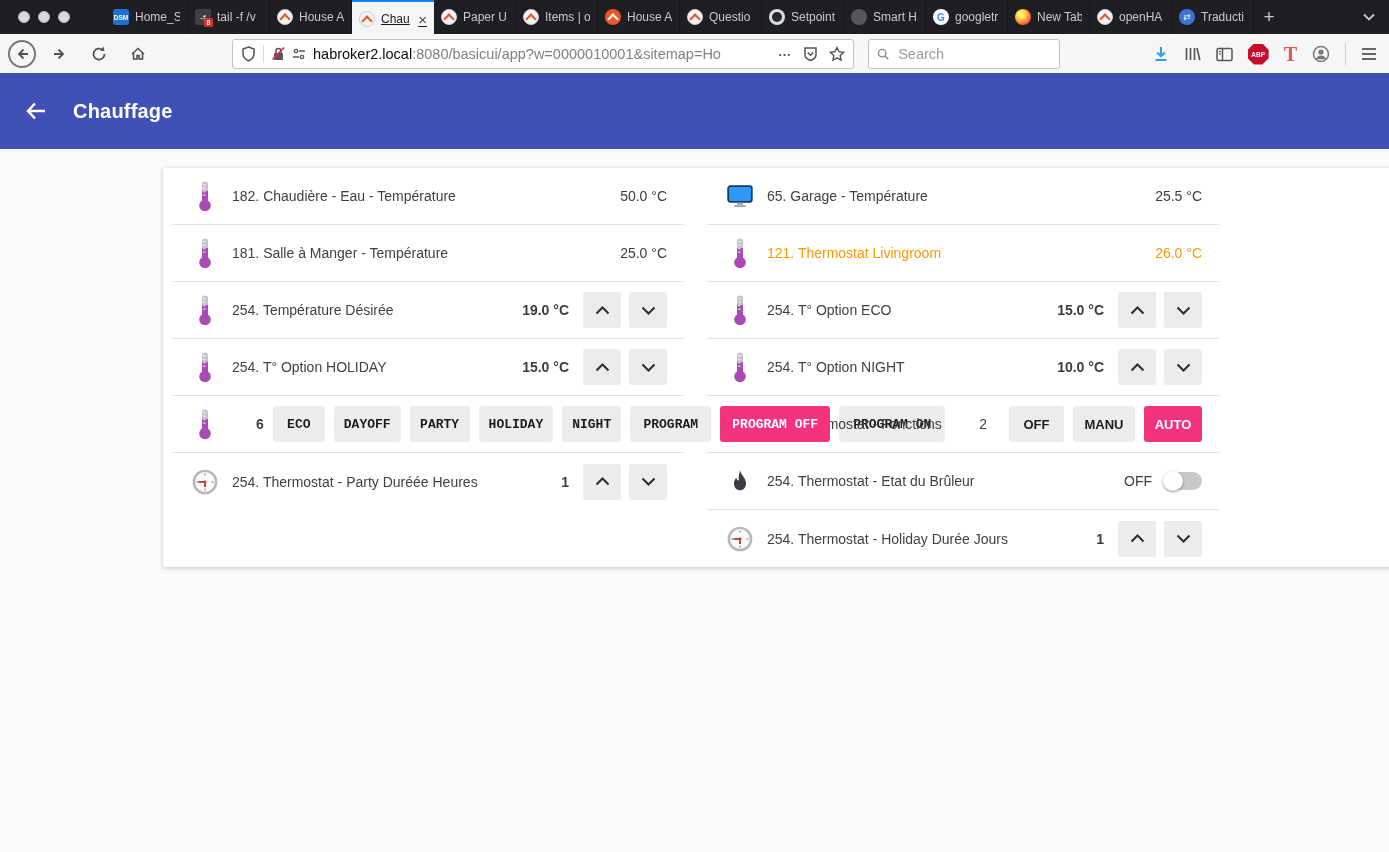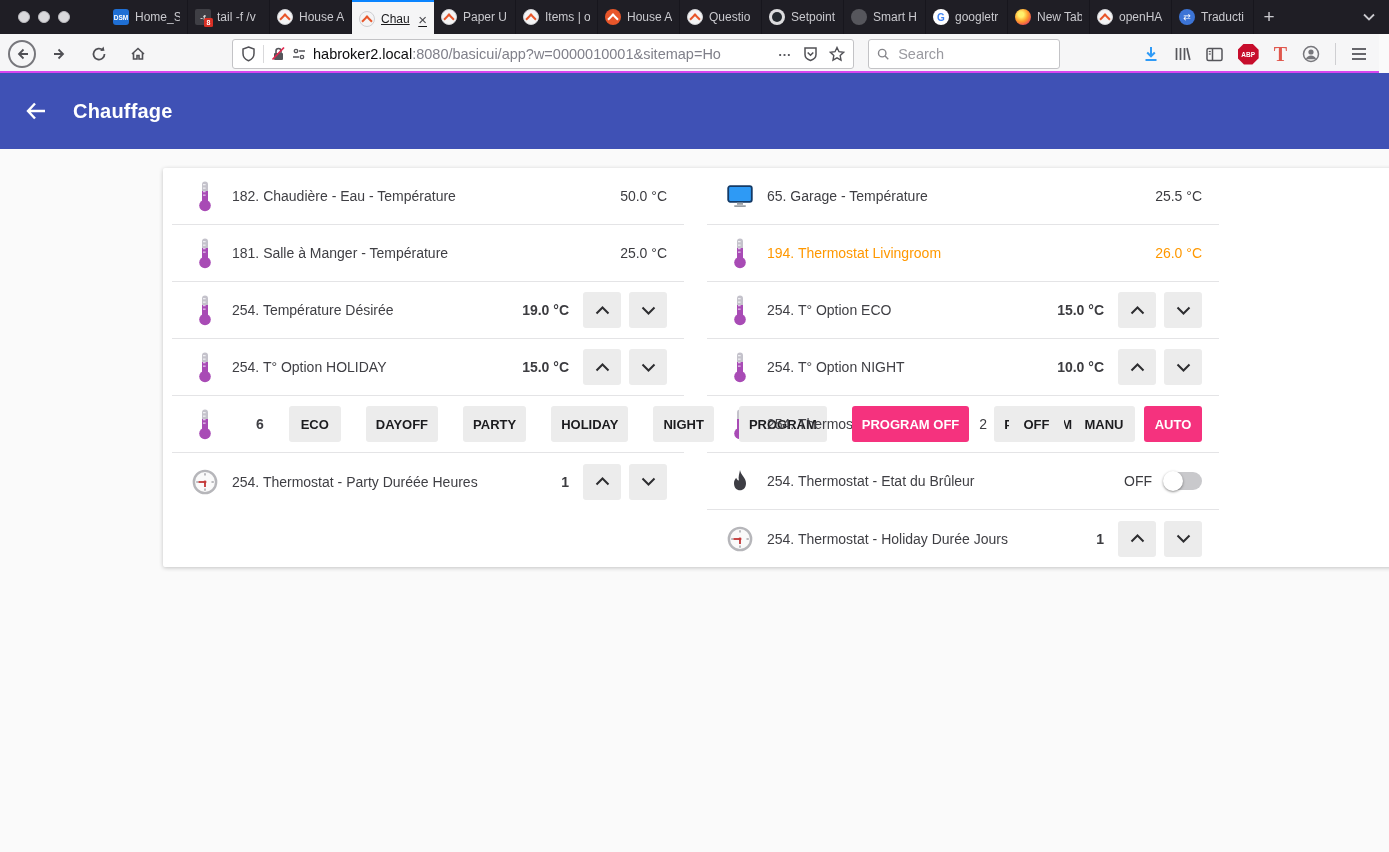--- a/index.html
+++ b/index.html
@@ -33,21 +33,21 @@
   .fav-oh-orange::after{content:"";width:6px;height:6px;border-top:2.2px solid #fff;border-right:2.2px solid #fff;
                  transform:rotate(-45deg);margin-top:3px;}
   .fav-github{border-radius:50%;background:#dcdcde;}
   .fav-github::after{content:"";width:10px;height:10px;border-radius:50%;background:#24292f;}
   .fav-dark{border-radius:50%;background:#56565c;}
   .fav-google{border-radius:50%;background:#fff;color:#4285f4;font-weight:bold;font-size:10px;}
   .fav-firefox{border-radius:50%;background:radial-gradient(circle at 38% 35%,#fff06b 0 18%,#ff9e2c 48%,#e3355f 85%);}
   .fav-translate{border-radius:50%;background:#3c74d6;color:#fff;font-size:9px;}
 
   
-  .toolbar{position:absolute;top:34px;left:0;right:10px;height:40px;background:#f6f6f7;border-bottom:3px solid #d946ef;box-sizing:border-box;}
+  .toolbar{position:absolute;top:34px;left:0;right:0;height:40px;background:#f6f6f7;border-bottom:1px solid #d946ef;box-sizing:border-box;}
   .nav-icons{position:absolute;left:8px;top:0;height:40px;display:flex;align-items:center;gap:9px;}
   .icon-btn{width:30px;height:30px;display:flex;align-items:center;justify-content:center;border-radius:3px;cursor:pointer;}
   .back-circle{border:2px solid #77777c;border-radius:50%;width:28px;height:28px;box-sizing:border-box;}
   .urlbar{position:absolute;left:232px;top:5px;width:622px;height:30px;background:#fff;border:1px solid #c3c3c6;border-radius:3px;
           box-sizing:border-box;display:flex;align-items:center;padding:0 8px;font-size:14.5px;cursor:text;}
   .url-sep{width:1px;height:18px;background:#d9d9db;margin:0 7px;}
   .url-text{white-space:nowrap;overflow:hidden;flex:1;margin-left:7px;color:#0c0c0d;}
   .url-text .url-rest{color:#80808a;}
   .url-actions{display:flex;align-items:center;gap:11px;margin-left:6px;}
   .dots{color:#5b5b60;font-weight:bold;letter-spacing:1px;font-size:13px;}
@@ -79,21 +79,21 @@
   .orange{color:#ff9800 !important;}
   .ud{width:38px;height:36px;background:#ececec;border:none;border-radius:3px;display:flex;align-items:center;
       justify-content:center;margin-left:8px;flex:none;cursor:pointer;padding:0;}
   .ud:first-of-type{margin-left:14px;}
   .btn{height:36px;background:#ececec;border:none;border-radius:3px;font-weight:bold;font-size:13px;color:#1c1c1f;
        display:flex;align-items:center;justify-content:center;padding:0 10px;flex:none;cursor:pointer;box-sizing:border-box;
        font-family:"Liberation Sans",sans-serif;white-space:nowrap;}
   .btn.pink{background:#f5327e;color:#fff;}
   .sel-row{padding-right:0;}
   .sel-row .selval{font-weight:bold;margin-left:24px;}
-  .sel-row .btn{margin-left:25px;position:relative;z-index:1;}
+  .sel-row .btn{margin-left:9px;position:relative;z-index:1;font-family:Liberation Mono, monospace;}
   .sel-row .btn.pink{z-index:3;}
   .ovl-row{position:relative;}
   .ovl-row .icon-cell{position:relative;z-index:0;}
   .ovl-row .lbl{position:relative;z-index:2;}
   .ovl-row .val,.ovl-row .btn{position:relative;z-index:2;margin-left:9px;}
   .ovl-row .val{margin-left:auto;margin-right:13px;}
   .halt{margin-left:auto;min-width:58px;}
   .switch{width:38px;height:18px;background:#c9c9cc;border-radius:10px;margin-left:12px;position:relative;flex:none;cursor:pointer;}
   .knob{position:absolute;left:-1px;top:-1px;width:20px;height:20px;border-radius:50%;background:#fff;box-shadow:0 1px 2.5px rgba(0,0,0,.45);}
   .setv{margin-left:auto;font-weight:bold;color:#3c3c40;}
@@ -459,21 +459,21 @@
         <svg width="16" height="32" viewBox="0 0 16 32">
             <rect x="5" y="1.5" width="6" height="20" rx="3" fill="#c4c2cb"></rect>
             <rect x="5" y="11" width="6" height="11" fill="#a84bb5"></rect>
             <circle cx="8" cy="25.5" r="5.8" fill="#a84bb5"></circle>
             <rect x="6" y="4" width="2.6" height="1.3" fill="#eeeef2"></rect>
             <rect x="6" y="7.5" width="2.6" height="1.3" fill="#eeeef2"></rect>
             <rect x="6" y="11" width="2.6" height="1.3" fill="#e2c4ea"></rect>
             <rect x="6" y="14.5" width="2.6" height="1.3" fill="#e2c4ea"></rect>
           </svg>
       </span>
-      <span class="lbl orange">194. Thermostat Livingroom</span>
+      <span class="lbl orange">121. Thermostat Livingroom</span>
       <span class="val orange">26.0 °C</span>
     </div>
 
     <div class="row">
       <span class="icon-cell">
         <svg width="16" height="32" viewBox="0 0 16 32">
             <rect x="5" y="1.5" width="6" height="20" rx="3" fill="#c4c2cb"></rect>
             <rect x="5" y="11" width="6" height="11" fill="#a84bb5"></rect>
             <circle cx="8" cy="25.5" r="5.8" fill="#a84bb5"></circle>
             <rect x="6" y="4" width="2.6" height="1.3" fill="#eeeef2"></rect>

